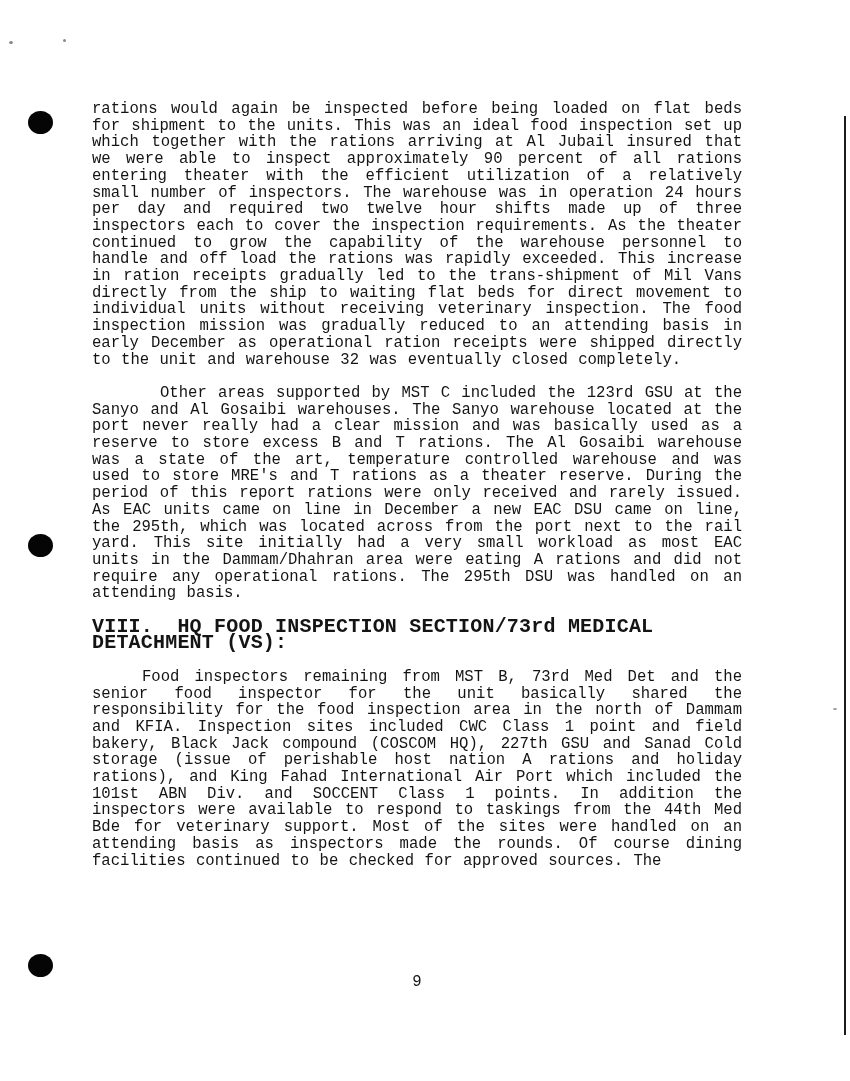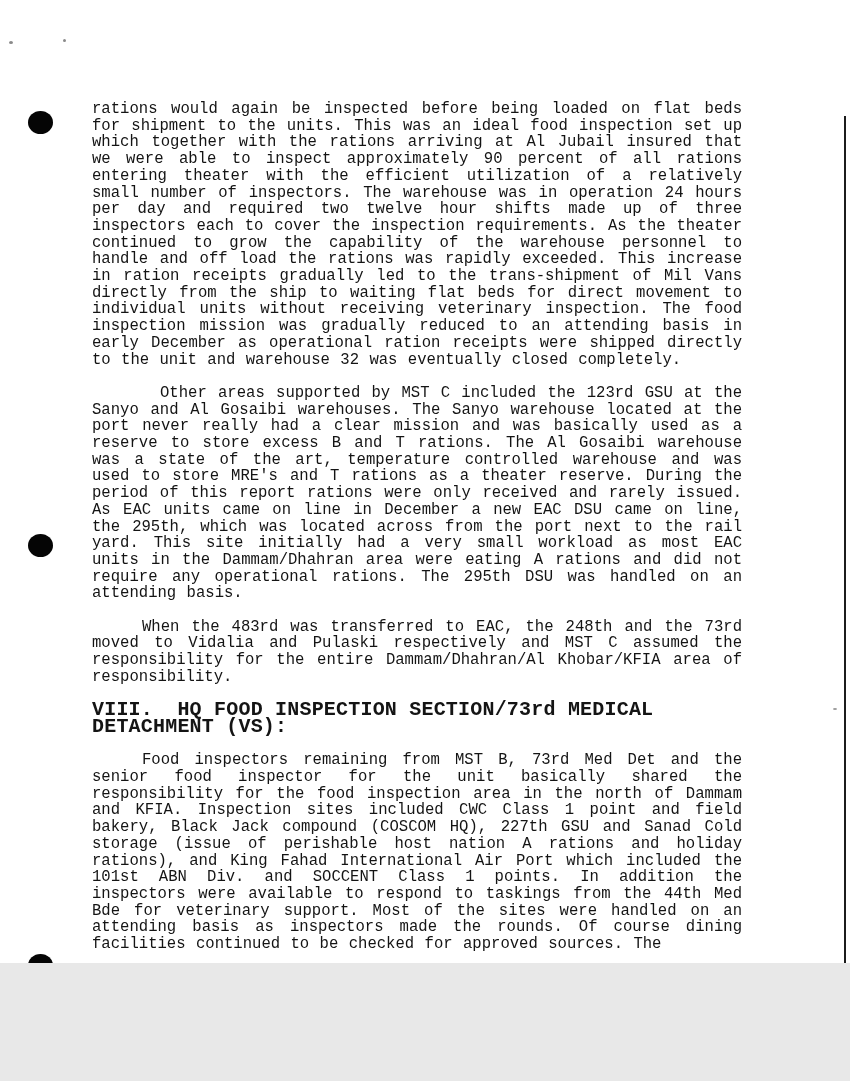--- a/index.html
+++ b/index.html
@@ -3,21 +3,21 @@
 <meta charset="utf-8">
 <style>
   html, body {
     margin: 0;
     padding: 0;
     background: #e8e8e8;
   }
   .page {
     position: relative;
     width: 850px;
-    height: 963px;
+    height: 1081px;
     background: #ffffff;
     overflow: hidden;
     font-family: "Liberation Mono", "DejaVu Sans Mono", monospace;
     color: #141414;
   }
   .textblock {
     position: absolute;
     left: 92px;
     top: 101px;
     width: 650px;
@@ -87,21 +87,20 @@
 
   <div class="punch punch-1"></div>
   <div class="punch punch-2"></div>
   <div class="punch punch-3"></div>
 
   <div class="textblock">
     <p class="para">rations would again be inspected before being loaded on flat beds for shipment to the units.  This was an ideal food inspection set up which together with the rations arriving at Al Jubail insured that we were able to inspect approximately 90 percent of all rations entering theater with the efficient utilization of a relatively small number of inspectors.  The warehouse was in operation 24 hours per day and required two twelve hour shifts made up of three inspectors each to cover the inspection requirements. As the theater continued to grow the capability of the warehouse personnel to handle and off load the rations was rapidly exceeded. This increase in ration receipts gradually led to the trans-shipment of Mil Vans directly from the ship to waiting flat beds for direct movement to individual units without receiving veterinary inspection.  The food inspection mission was gradually reduced to an attending basis in early December as operational ration receipts were shipped directly to the unit and warehouse 32 was eventually closed completely.</p>
 
     <p class="para indent-7">Other areas supported by MST C included the 123rd GSU at the Sanyo and Al Gosaibi warehouses.  The Sanyo warehouse located at the port never really had a clear mission and was basically used as a reserve to store excess B and T rations.  The Al Gosaibi warehouse was a state of the art, temperature controlled warehouse and was used to store MRE's and T rations as a theater reserve. During the period of this report rations were only received and rarely issued.  As EAC units came on line in December a new EAC DSU came on line, the 295th, which was located across from the port next to the rail yard.  This site initially had a very small workload as most EAC units in the Dammam/Dhahran area were eating A rations and did not require any operational rations.  The 295th DSU was handled on an attending basis.</p>
 
-    <p class="para indent-5">When the 483rd was transferred to EAC, the 248th and the 73rd moved to Vidalia and Pulaski respectively and MST C assumed the responsibility for the entire Dammam/Dhahran/Al Khobar/KFIA area of responsibility.</p>
 
     <h2 class="heading">VIII.  HQ FOOD INSPECTION SECTION/73rd MEDICAL DETACHMENT (VS):</h2>
 
     <p class="para indent-5">Food inspectors remaining from MST B, 73rd Med Det and the senior food inspector for the unit basically shared the responsibility for the food inspection area in the north of Dammam and KFIA.  Inspection sites included CWC Class 1 point and field bakery, Black Jack compound (COSCOM HQ), 227th GSU and Sanad Cold storage (issue of perishable host nation A rations and holiday rations), and King Fahad International Air Port which included the 101st ABN Div. and SOCCENT Class 1 points.  In addition the inspectors were available to respond to taskings from the 44th Med Bde for veterinary support.  Most of the sites were handled on an attending basis as inspectors made the rounds.  Of course dining facilities continued to be checked for approved sources.  The</p>
   </div>
 
   <div class="page-number">9</div>
 
   <div class="scan-line"></div>
 

